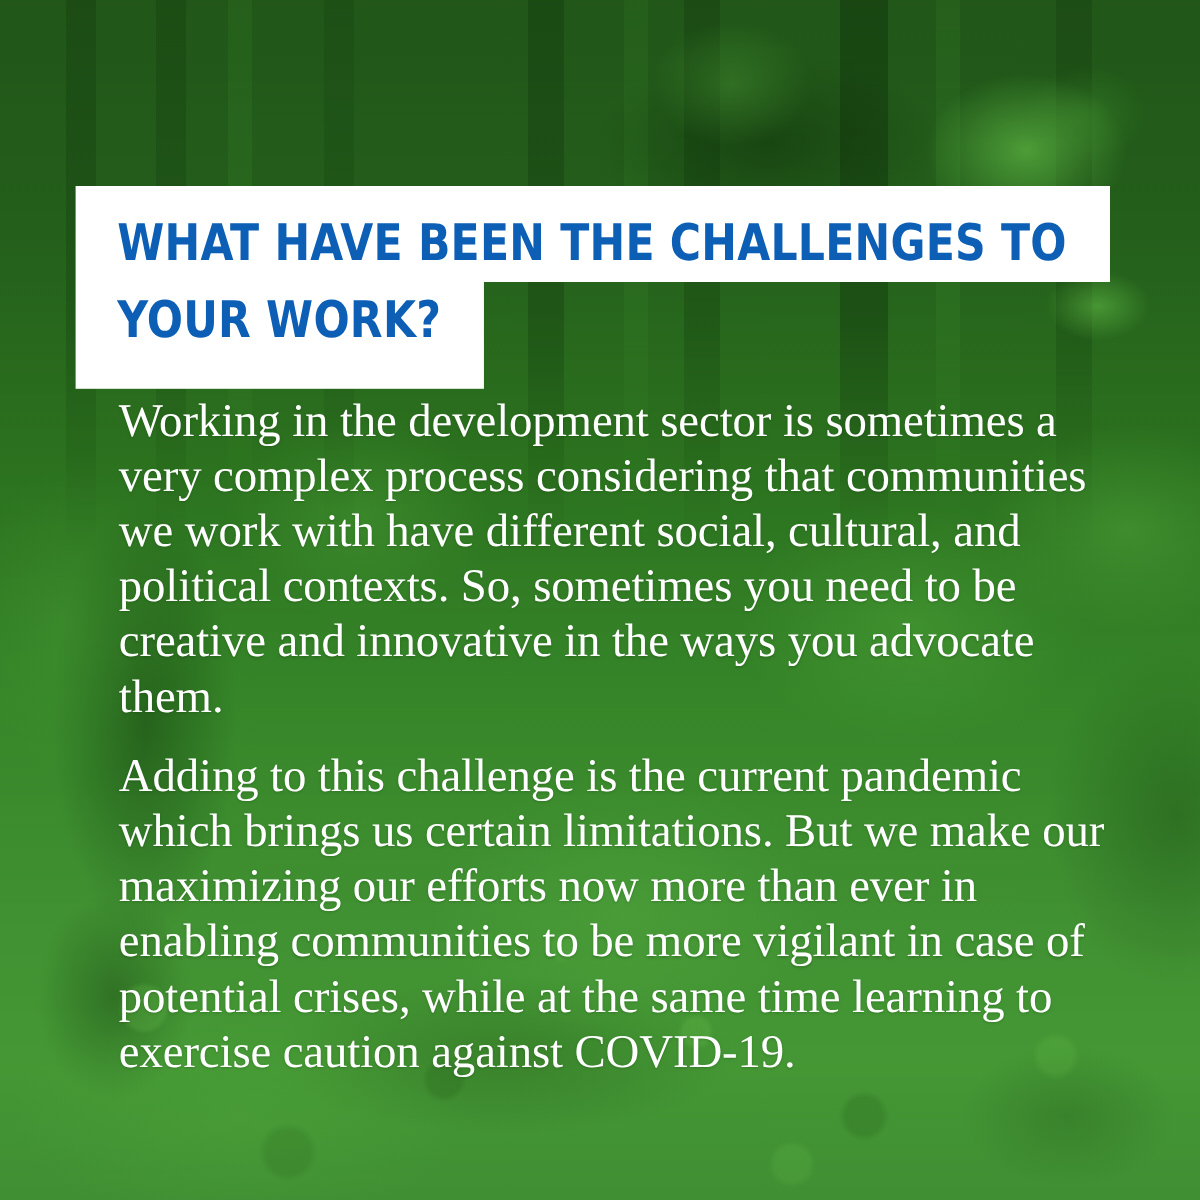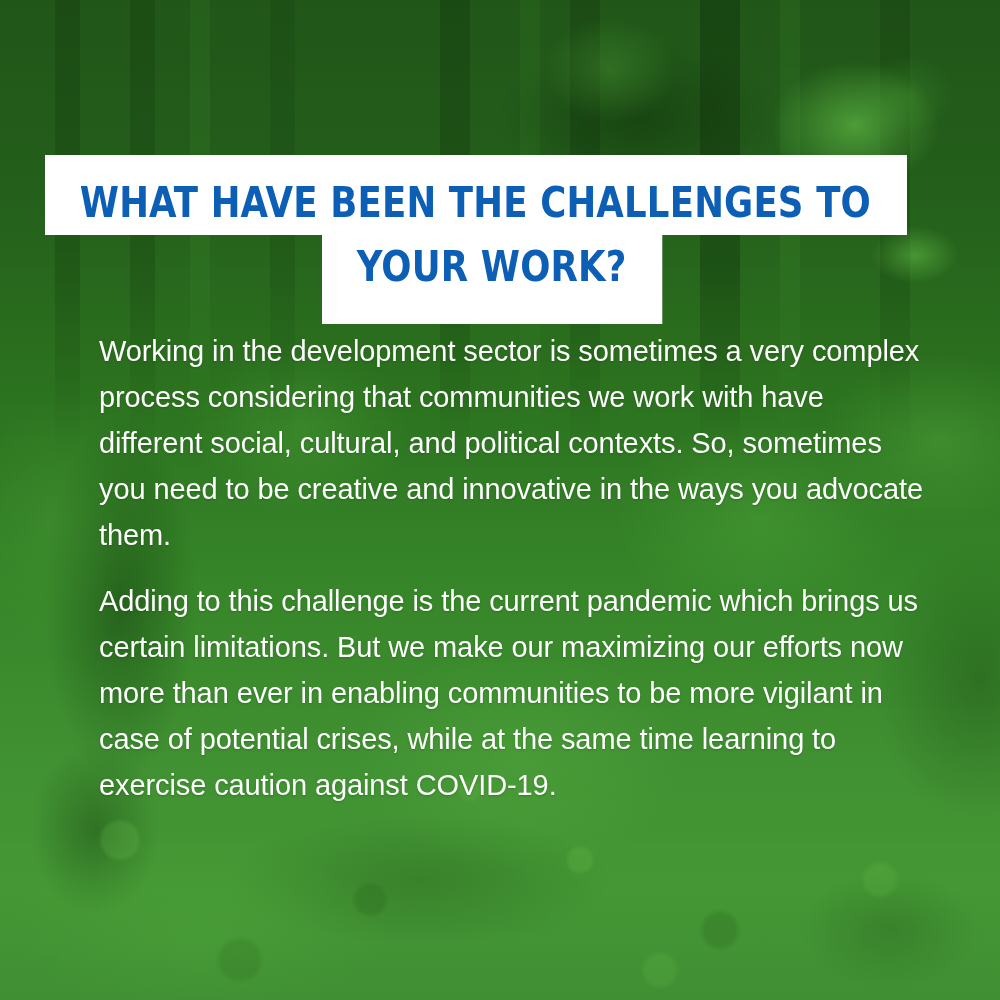--- a/index.html
+++ b/index.html
@@ -105,21 +105,21 @@
   }
 
   
   .headline {
     position: absolute;
     left: 63px;
     top: 155px;
     width: 880px;
     display: flex;
     flex-direction: column;
-    align-items: center;
+    align-items: flex-start;
   }
 
   .headline-line {
     display: block;
     background: #ffffff;
     color: #0d5fb5;
     font-size: 42px;
     font-weight: bold;
     line-height: 1;
     letter-spacing: .2px;
@@ -136,26 +136,26 @@
   .body-copy {
     position: absolute;
     left: 99px;
     top: 328px;
     width: 830px;
     color: #ffffff;
   }
 
   .body-copy p {
     margin: 0 0 20px 0;
-    font-size: 29px;
+    font-size: 39px;
     line-height: 46px;
     font-weight: 400;
     letter-spacing: -0.1px;
     text-shadow: 0 1px 2px rgba(20,58,14,.28);
-    font-family: Liberation Sans, sans-serif;
+    font-family: Liberation Serif, serif;
   }
 
   .body-copy p:last-child { margin-bottom: 0; }
 </style>
 </head>
 <body>
 
 <div id="card">
 
   <div class="bg-layer bg-base"></div>

